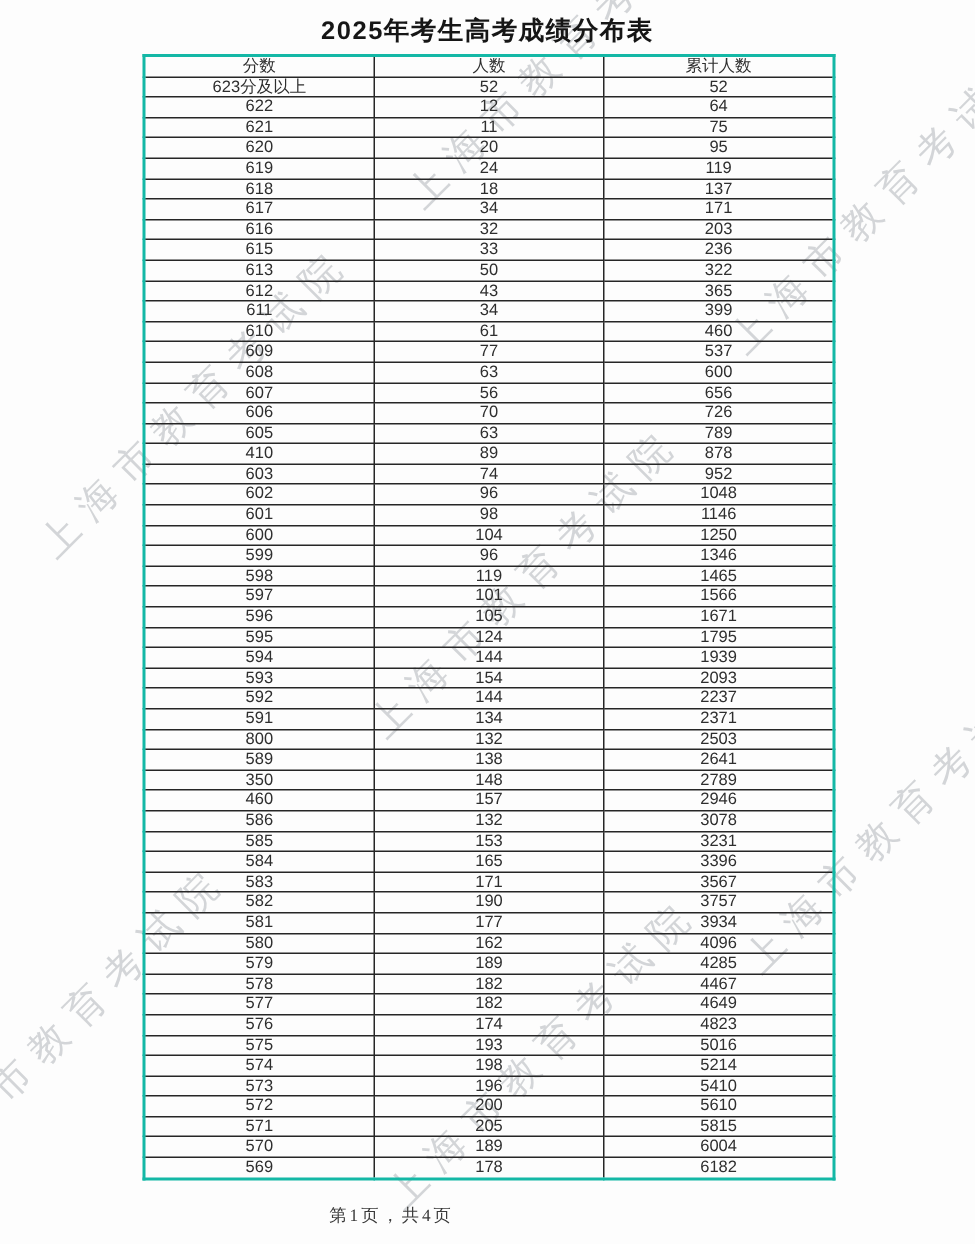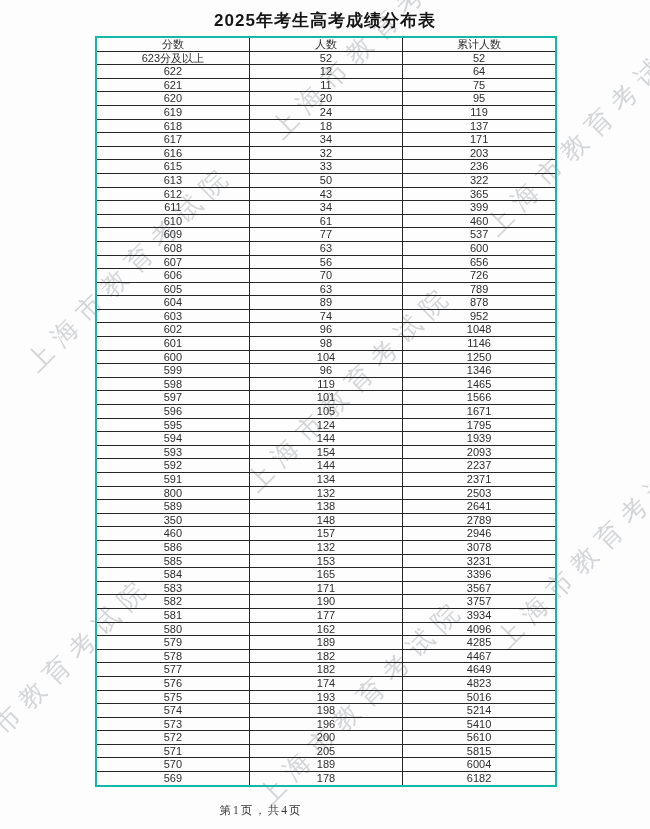--- a/index.html
+++ b/index.html
@@ -177,21 +177,21 @@
           <td>606</td>
           <td>70</td>
           <td>726</td>
         </tr>
         <tr>
           <td>605</td>
           <td>63</td>
           <td>789</td>
         </tr>
         <tr>
-          <td>604</td>
+          <td>410</td>
           <td>89</td>
           <td>878</td>
         </tr>
         <tr>
           <td>603</td>
           <td>74</td>
           <td>952</td>
         </tr>
         <tr>
           <td>602</td>

